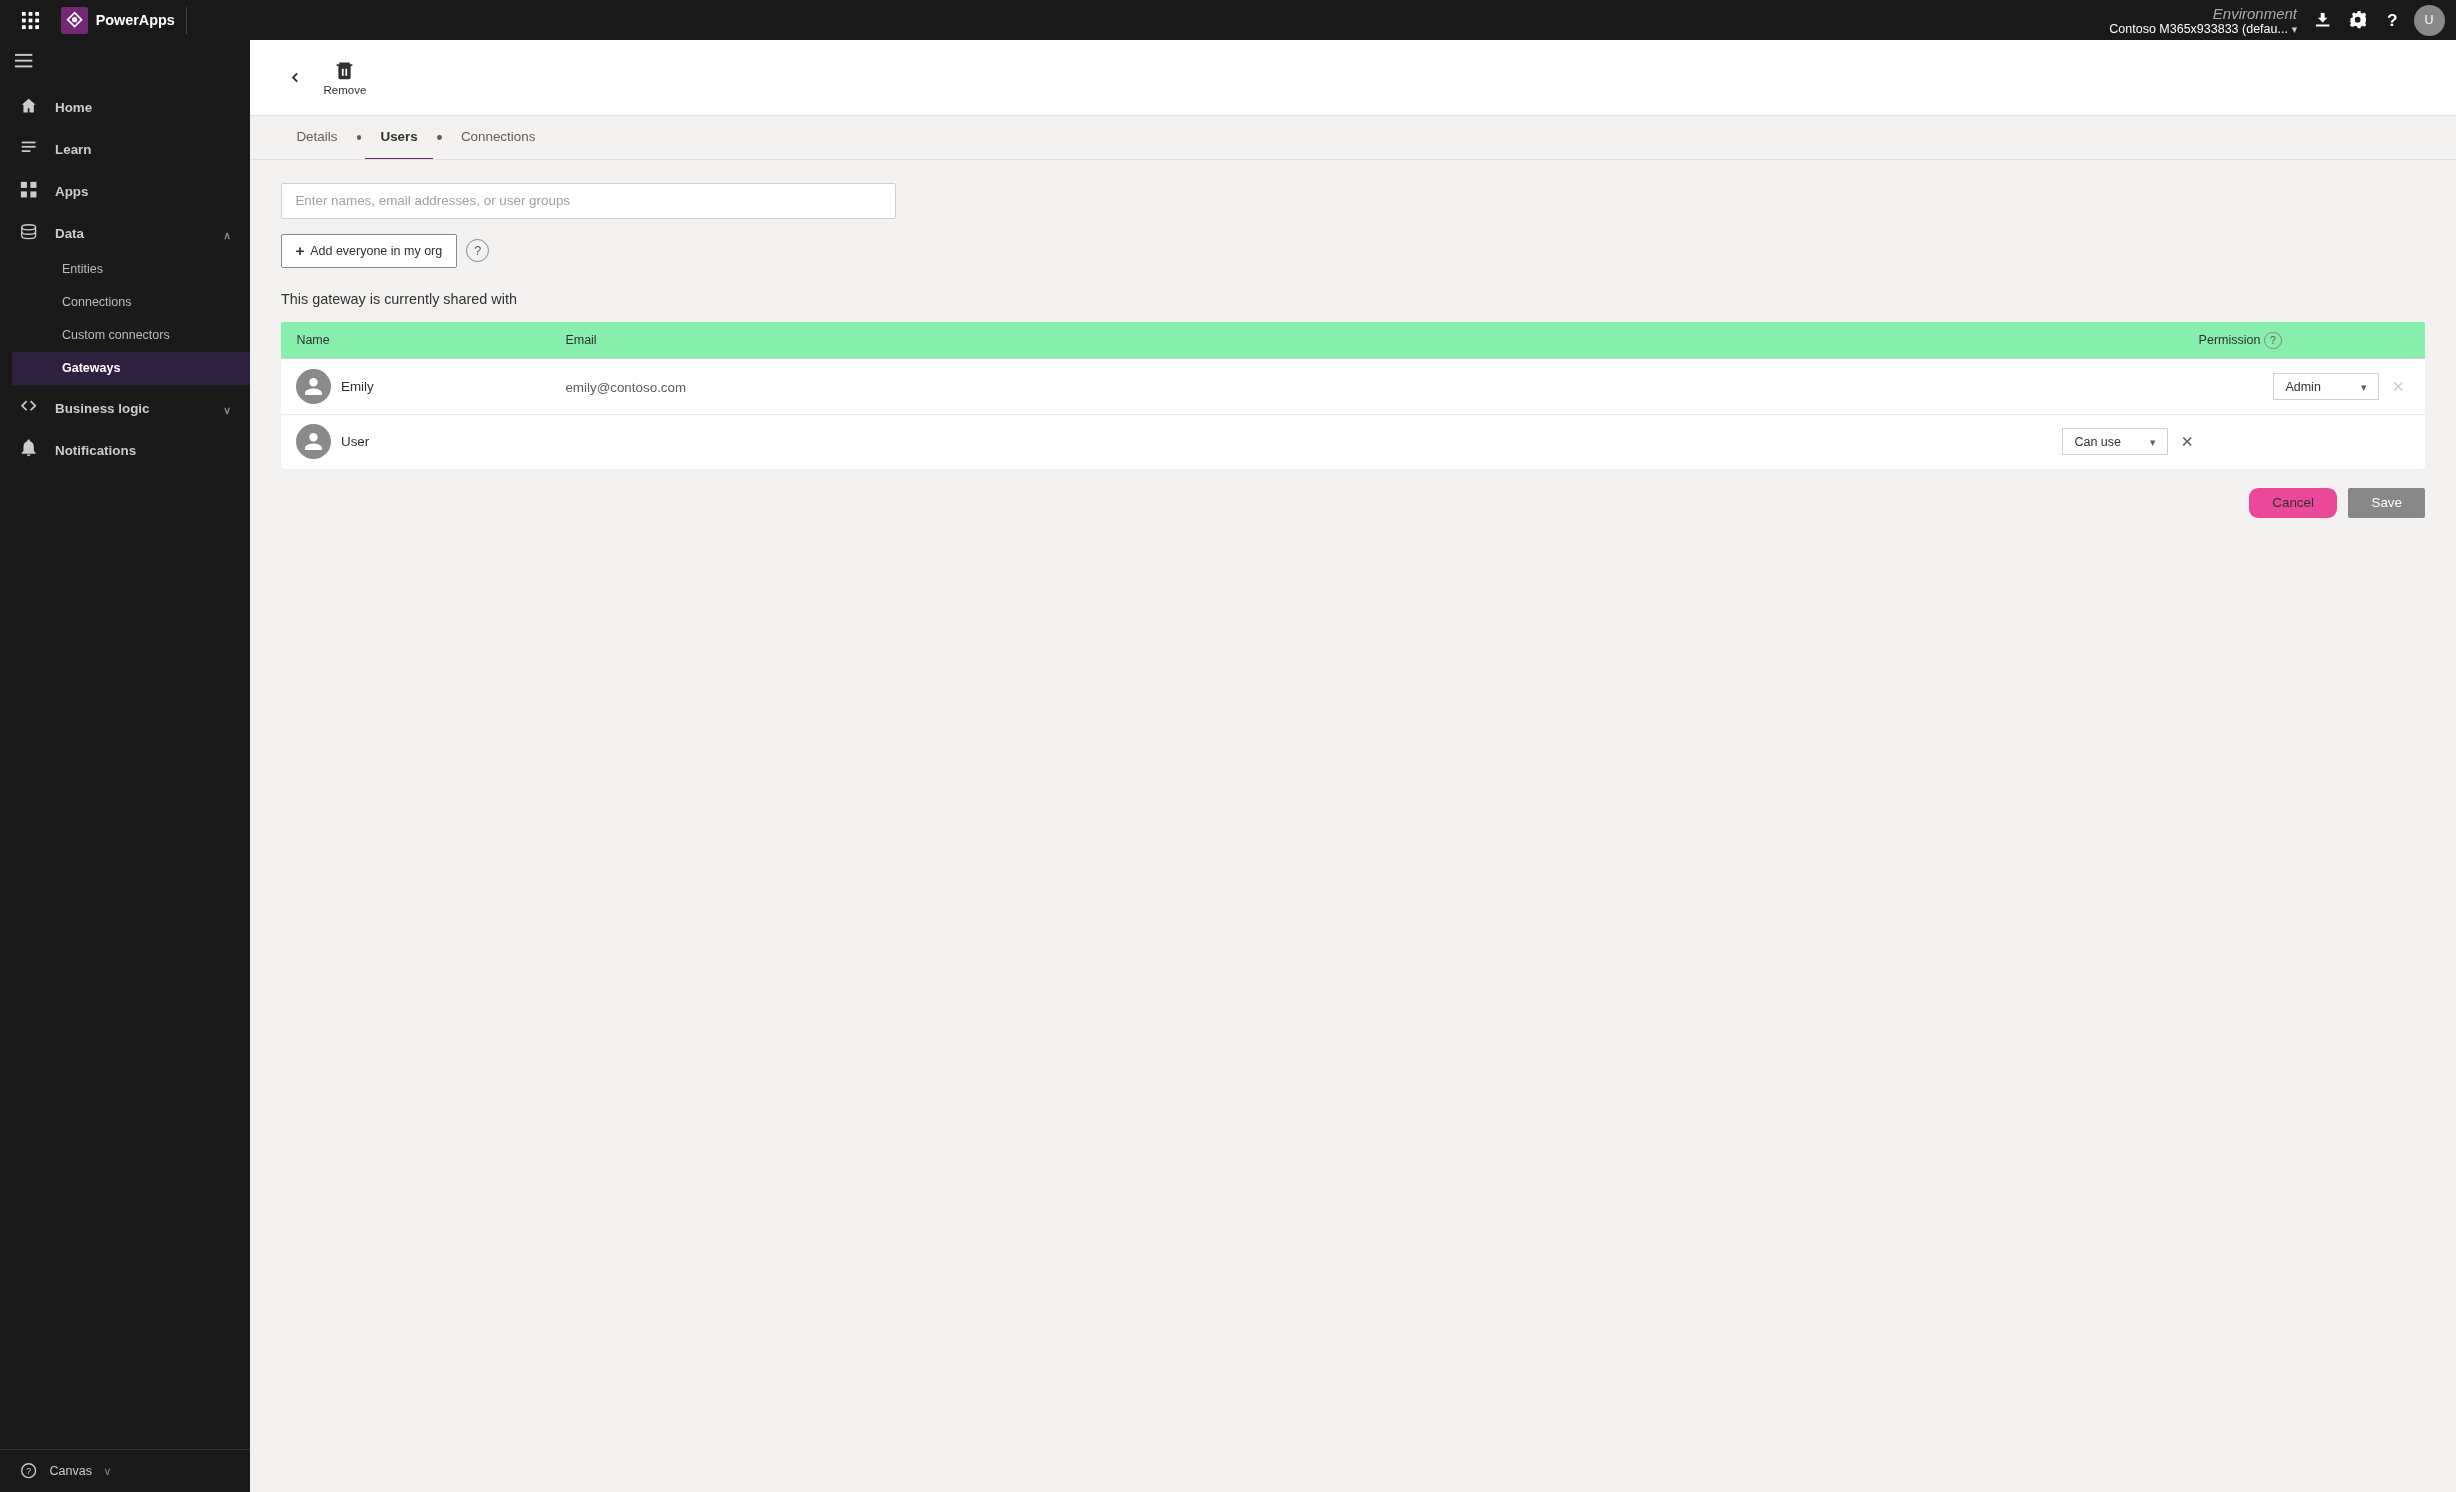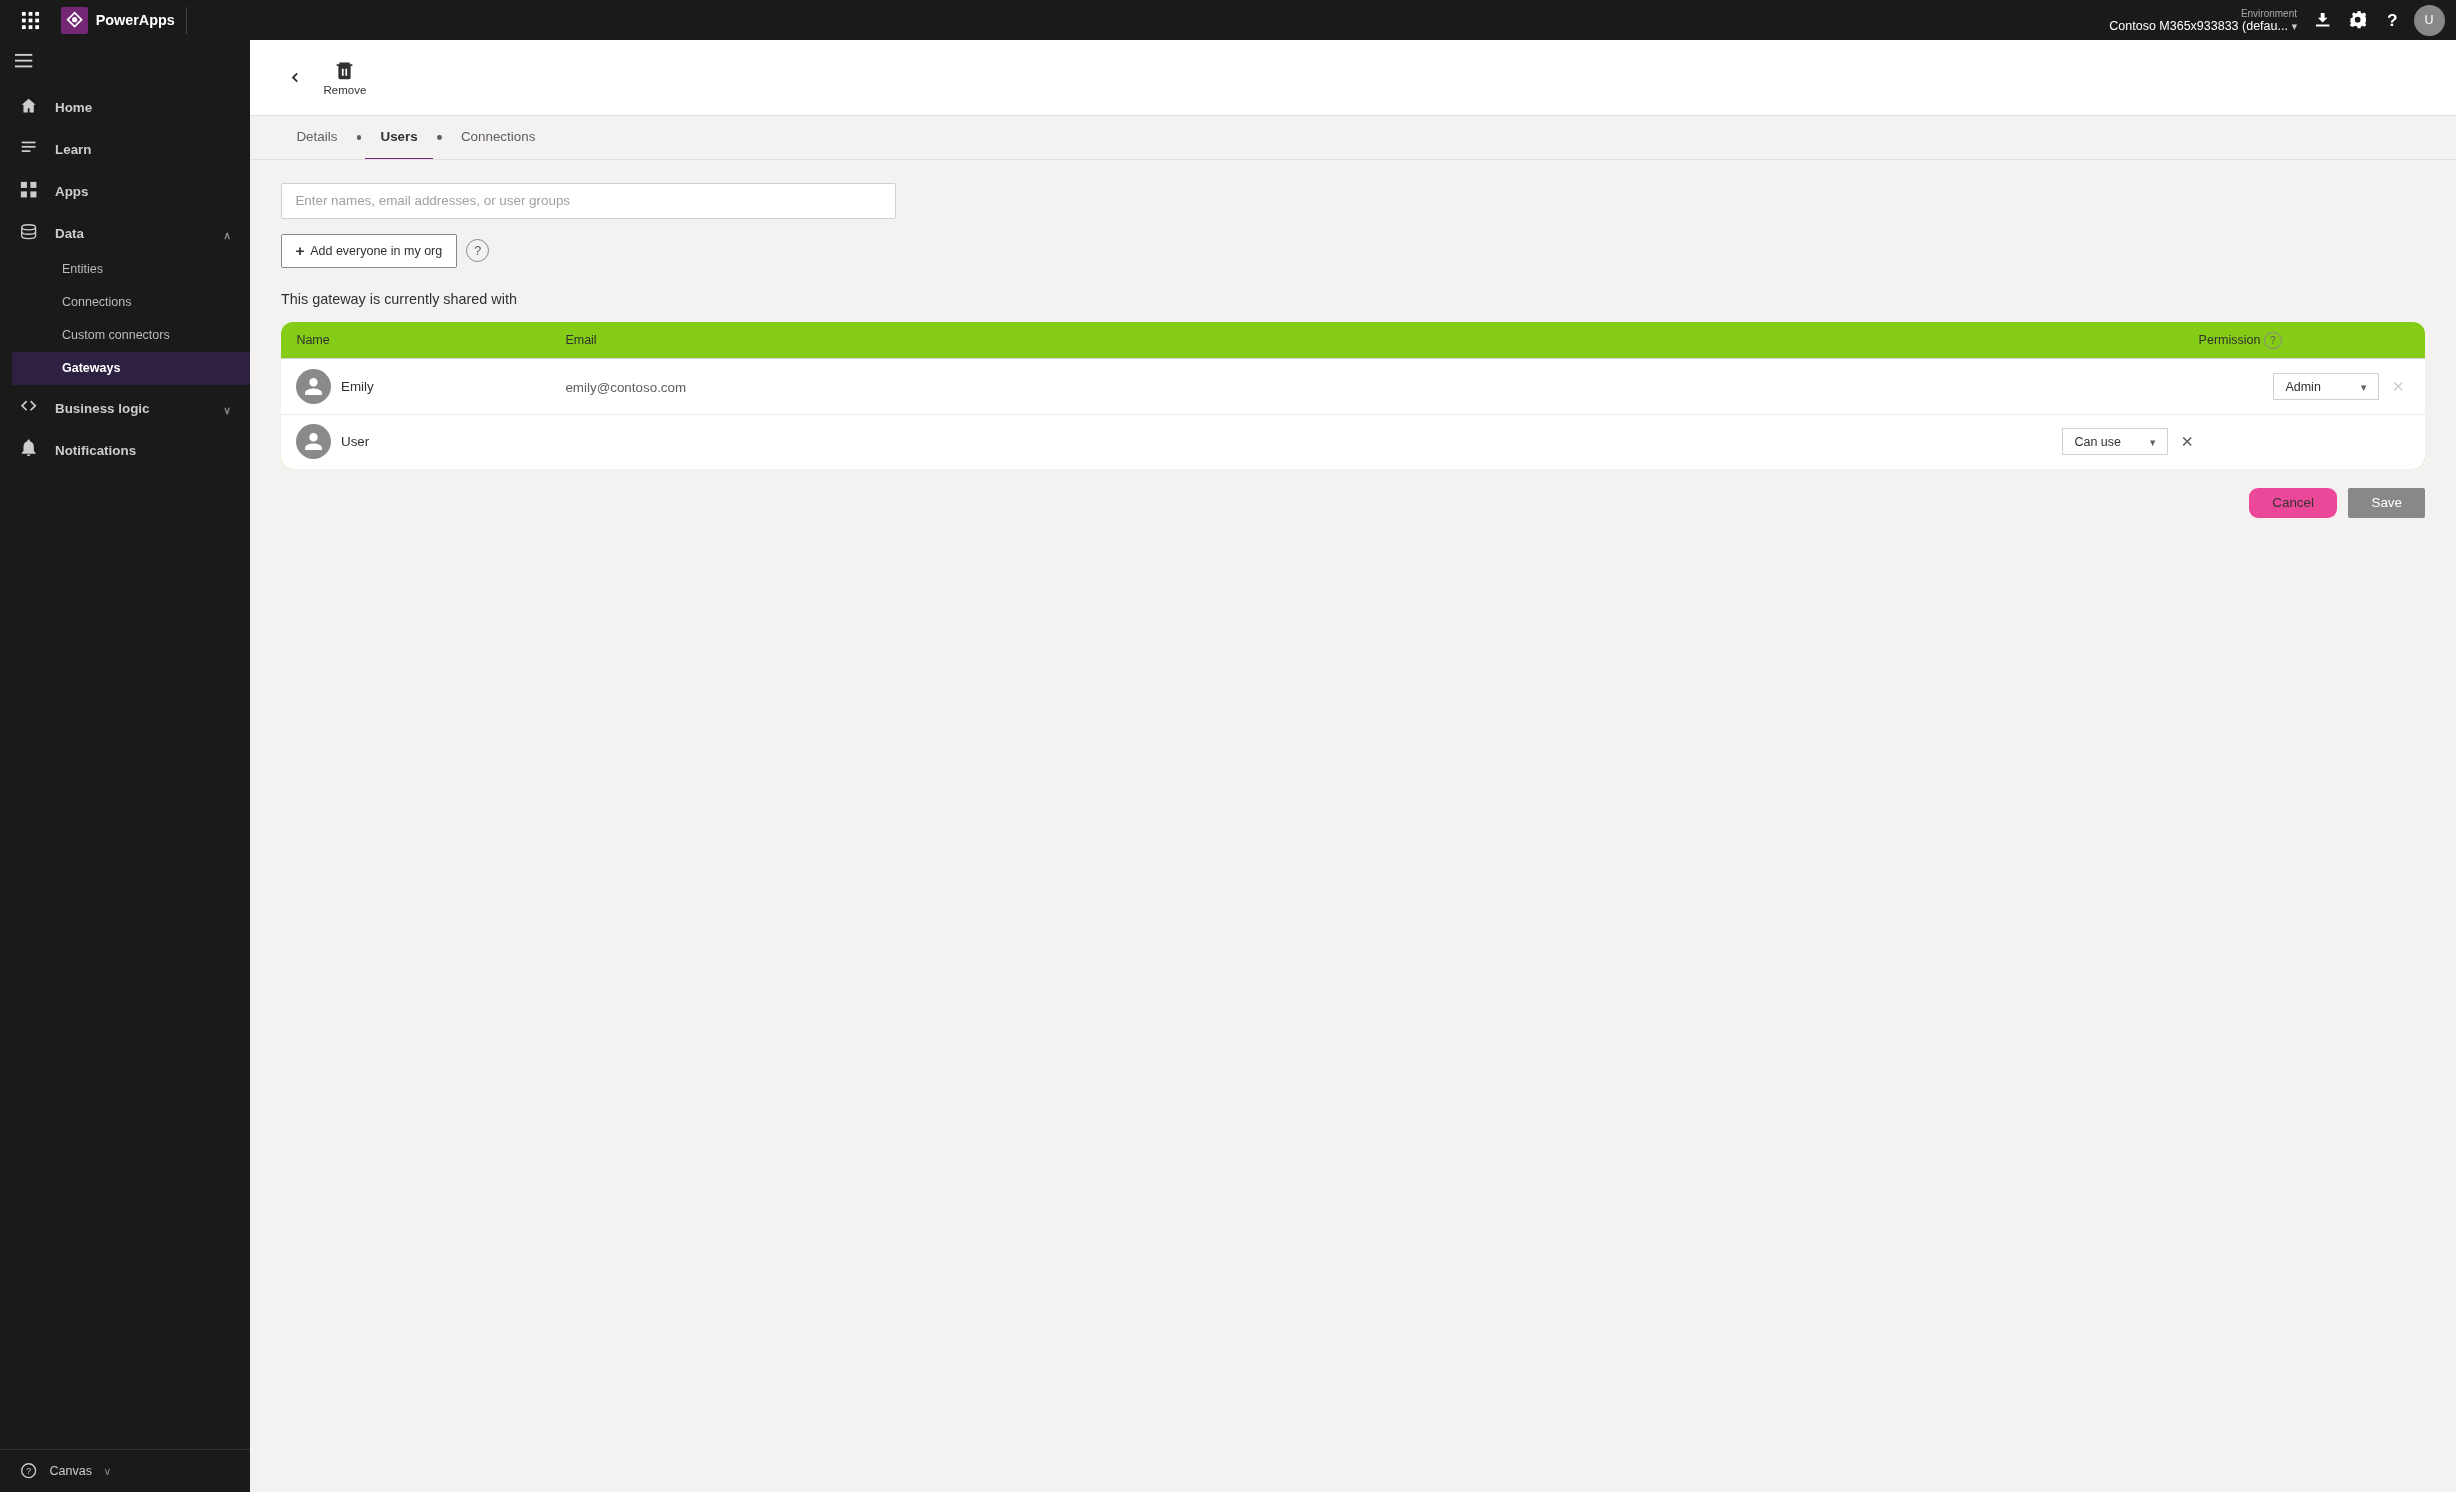--- a/index.html
+++ b/index.html
@@ -11,21 +11,21 @@
       height: 40px; padding: 0 11.5px; flex-shrink: 0; gap: 0;
     }
     .topbar-grid-icon { display: flex; align-items: center; justify-content: center; width: 38px; height: 38px; cursor: pointer; }
     .topbar-grid-icon svg { width: 19px; height: 19px; fill: #fff; }
     .topbar-logo { display: flex; align-items: center; gap: 7.7px; padding: 0 11.5px; border-right: 1px solid #444; margin-right: 0; }
     .topbar-logo-box { background: #742774; width: 27px; height: 27px; display: flex; align-items: center; justify-content: center; border-radius: 1.9px; }
     .topbar-logo-box svg { width: 17.3px; height: 17.3px; fill: #fff; }
     .topbar-title { font-size: 14.4px; font-weight: 600; color: #fff; }
     .topbar-spacer { flex: 1; }
     .topbar-env { display: flex; flex-direction: column; align-items: flex-end; margin-right: 7.7px; }
-    .topbar-env-label { font-size: 10px; color: #aaa; }
+    .topbar-env-label { font-size: 15px; color: #aaa; font-style: italic; }
     .topbar-env-value { font-size: 12.5px; color: #fff; display: flex; align-items: center; gap: 3.8px; }
     .topbar-env-chevron { font-size: 10.6px; color: #ccc; }
     .topbar-icon-btn { display: flex; align-items: center; justify-content: center; width: 35px; height: 35px; cursor: pointer; color: #fff; font-size: 17.3px; border-radius: 2.9px; }
     .topbar-avatar { width: 31px; height: 31px; border-radius: 50%; background: #888; display: flex; align-items: center; justify-content: center; color: #fff; font-size: 12.5px; cursor: pointer; margin-left: 3.8px; }
 
     
     .layout { display: flex; flex: 1; overflow: hidden; }
 
     
     .sidebar { width: 250px; background: #1a1a1a; color: #fff; display: flex; flex-direction: column; flex-shrink: 0; overflow-y: auto; }
@@ -67,21 +67,21 @@
 
     
     .add-row { display: flex; align-items: center; gap: 9.6px; margin-bottom: 23px; }
     .add-btn { display: flex; align-items: center; gap: 5.8px; padding: 6.7px 13.4px; border: 1px solid #888; background: #fff; cursor: pointer; font-size: 12.5px; color: #323130; border-radius: 1.9px; }
     .help-icon { width: 23px; height: 23px; border-radius: 50%; border: 1px solid #888; display: flex; align-items: center; justify-content: center; cursor: pointer; font-size: 12.5px; color: #605e5c; }
 
     
     .shared-label { font-size: 14.4px; color: #323130; margin-bottom: 15.4px; }
 
     
-    .user-table { width: 100%; background: #84cc16; border-radius: 12px; overflow: hidden; }
+    .user-table { width: 100%; background: #86efac; border-radius: 2px; overflow: hidden; }
     .table-header { display: grid; grid-template-columns: 269px 1fr 211px; padding: 9.6px 15.4px; border-bottom: 1px solid #d0d0d0; }
     .table-header-cell { font-size: 12.5px; color: #323130; font-weight: 400; display: flex; align-items: center; gap: 3.8px; }
     .table-row { display: grid; grid-template-columns: 269px 1fr 211px; padding: 9.6px 15.4px; border-bottom: 1px solid #ebebeb; align-items: center; background: #fff; }
     .table-row:last-child { border-bottom: none; }
     .user-cell { display: flex; align-items: center; gap: 9.6px; }
     .user-avatar { width: 35px; height: 35px; border-radius: 50%; background: #8a8a8a; display: flex; align-items: center; justify-content: center; flex-shrink: 0; }
     .user-avatar svg { width: 21px; height: 21px; fill: #fff; }
     .user-name { font-size: 13.4px; color: #323130; font-weight: 400; }
     .user-email { font-size: 13.4px; color: #605e5c; }
     .permission-cell { display: flex; align-items: center; gap: 7.7px; justify-content: flex-end; }

